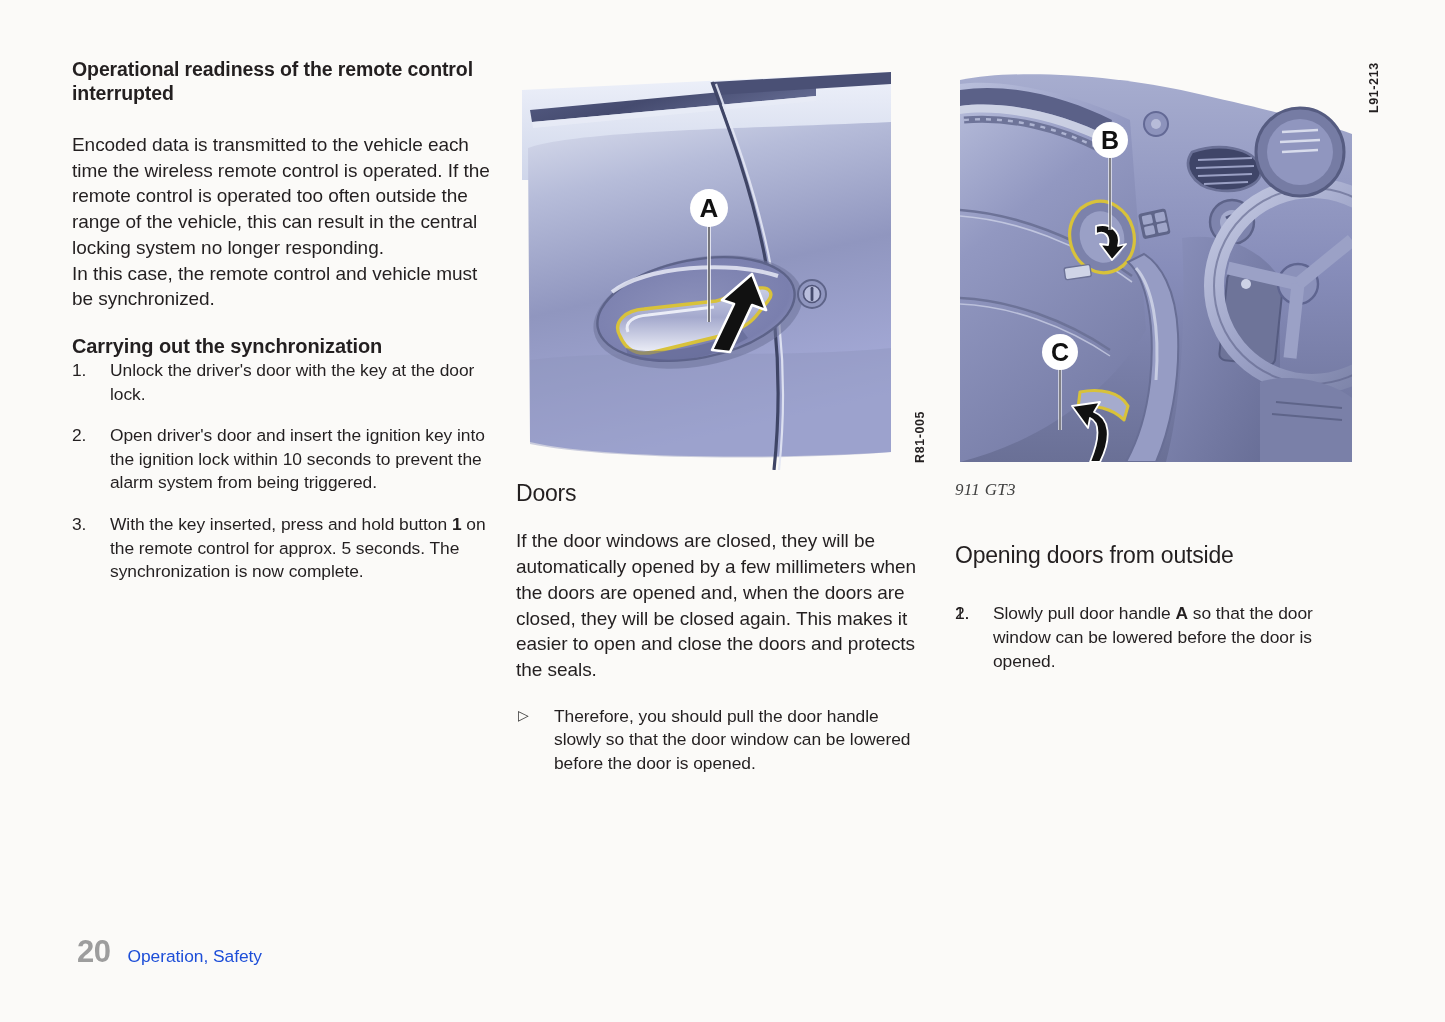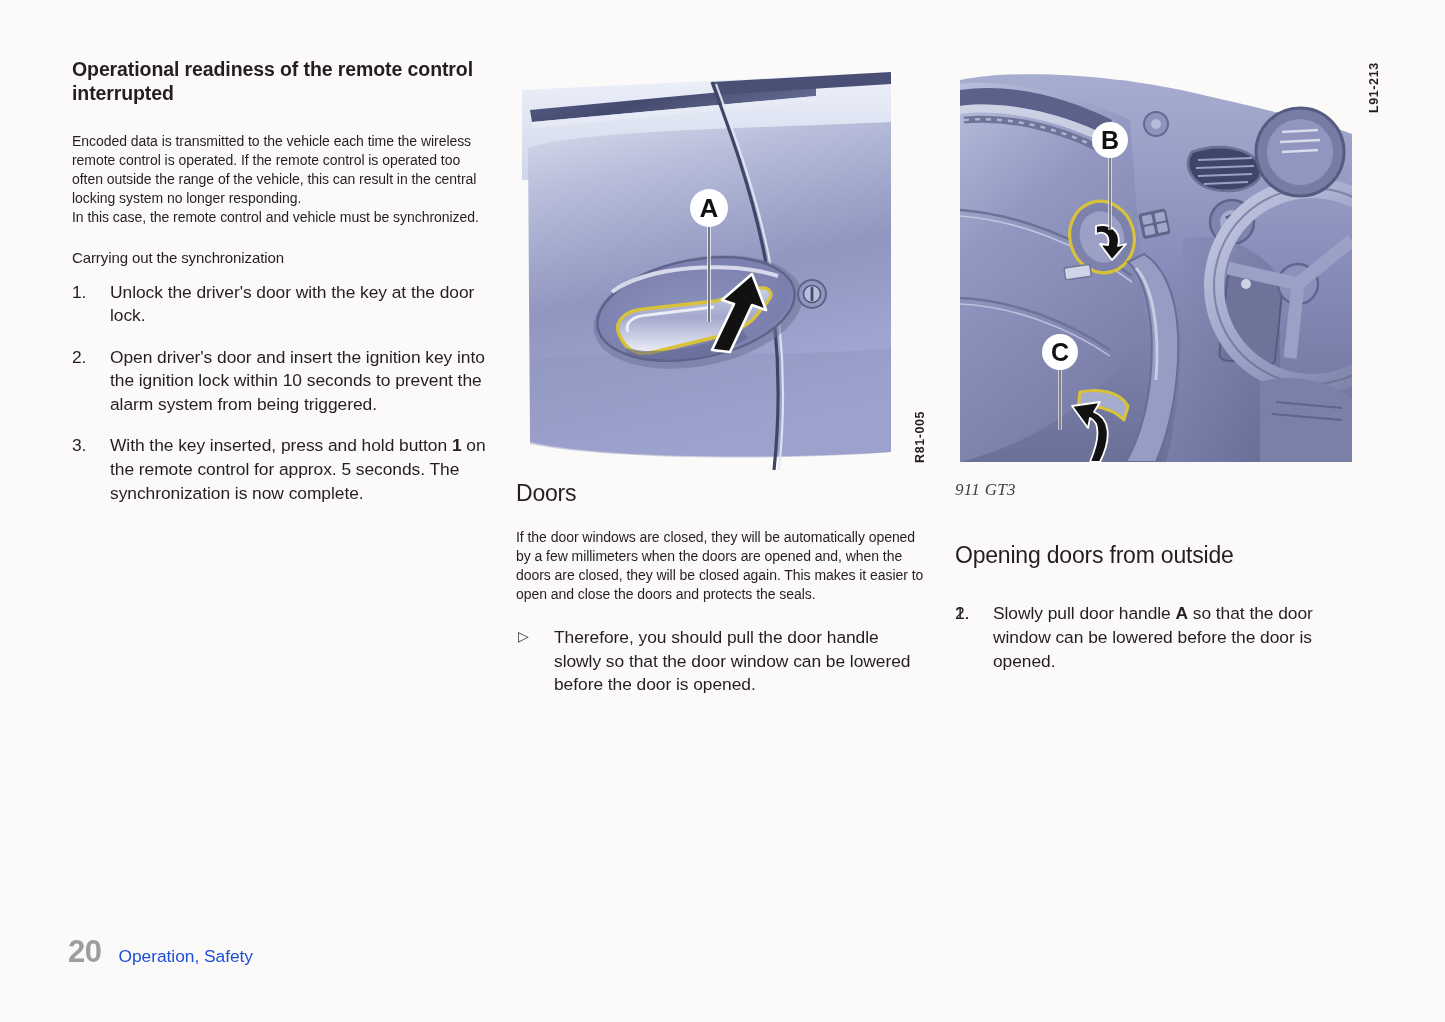--- a/index.html
+++ b/index.html
@@ -23,35 +23,35 @@
   .col-right { position: absolute; left: 955px; top: 480px; width: 400px; }
 
   h2.head {
     font-size: 19.5px;
     font-weight: bold;
     line-height: 1.23;
     margin: 0 0 26px 0;
     letter-spacing: -0.1px;
   }
   h3.subhead {
-    font-size: 15px;
-    font-weight: normal;
+    font-size: 20px;
+    font-weight: bold;
     line-height: 1.25;
-    margin: 0 0 13px 0;
+    margin: 0 0 0 0;
     letter-spacing: -0.1px;
   }
   h2.section {
     font-size: 23px;
     font-weight: normal;
     line-height: 1.15;
     margin: 0 0 22px 0;
     letter-spacing: -0.2px;
   }
   p.body {
-    font-size: 14px;
+    font-size: 19px;
     line-height: 1.355;
     margin: 0 0 22px 0;
     letter-spacing: -0.05px;
   }
   p.body:last-child { margin-bottom: 0; }
 
   ol.steps {
     list-style: none;
     margin: 0;
     padding: 0;
@@ -99,21 +99,21 @@
     font-family: "Liberation Serif", serif;
     font-style: italic;
     font-size: 17px;
     color: #404040;
     letter-spacing: 0.3px;
   }
 
   
   .footer {
     position: absolute;
-    left: 68px;
+    left: 77px;
     bottom: 52px;
     display: flex;
     align-items: baseline;
     gap: 17px;
   }
   .footer .pagenum {
     font-size: 31px;
     font-weight: bold;
     color: #9d9d9d;
     letter-spacing: -0.5px;

